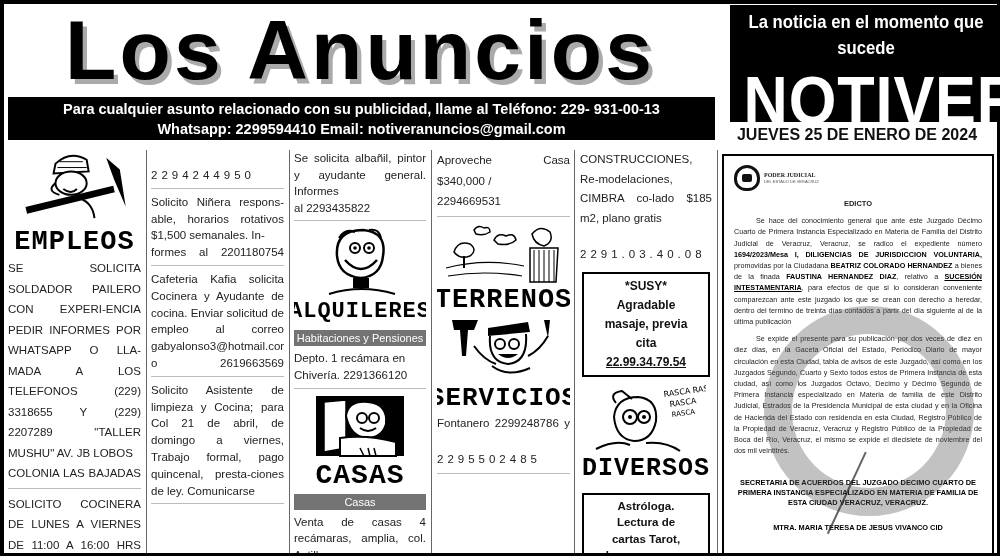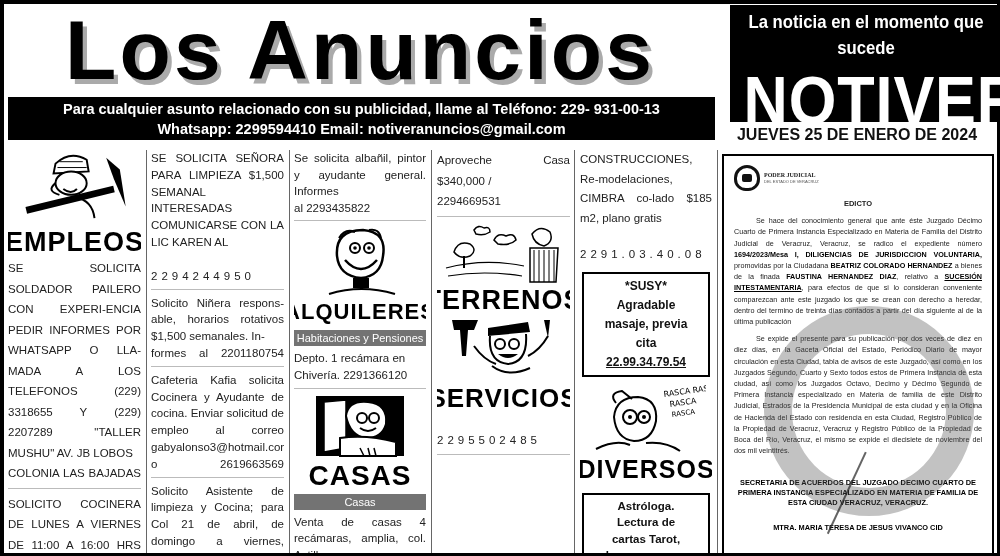--- a/index.html
+++ b/index.html
@@ -39,21 +39,21 @@
   .col { position: absolute; top: 150px; height: 403px; overflow: hidden; }
   .col-sep { position: absolute; top: 150px; width: 1px; height: 403px; background: #666; }
   .ad { font-size: 11.5px; line-height: 16.8px; text-align: justify; text-align-last: auto; color: #222; padding-bottom: 4px; border-bottom: 1px solid #bbb; margin-bottom: 5px; }
   .ad.spaced { line-height: 20.5px; }
   .ad .last { display: block; text-align: justify; text-align-last: justify; }
   .ad .phone-spread { display: block; text-align-last: justify; letter-spacing: 4px; margin-top: 17px; }
   .ad.noborder { border-bottom: none; }
 
   .section-art { position: relative; width: 100%; display: flex; flex-direction: column; align-items: center; }
   .section-title {
-    font-family: Liberation Sans, sans-serif; font-weight: bold; font-size: 30px; line-height: 32px;
+    font-family: Liberation Mono, monospace; font-weight: bold; font-size: 30px; line-height: 32px;
     letter-spacing: 1px; color: #000; text-align: center; transform: scaleX(1.0);
   }
   .section-bar {
     background: #737373; color: #fff; text-align: center; font-size: 11px; line-height: 16px;
     margin: 2px 0 4px 0;
   }
   .boxed-ad {
     border: 2px solid #000; text-align: center; font-weight: bold; font-size: 12px; line-height: 19px;
     padding: 3px 20px; margin: 3px 2px 6px 2px; color: #111;
   }
@@ -128,21 +128,20 @@
     <span class="last">COLONIA LAS BAJADAS</span>
   </div>
   <div class="ad spaced noborder">
     <span>SOLICITO COCINERA DE LUNES A VIERNES DE 11:00 A 16:00 HRS $1,500 SEMANAL., INTERE-SADAS COMUNICARSE CON LIC KAREN</span>
     
   </div>
 </div>
 
 <div class="col" style="left:151px; width:133px;">
   <div class="ad">
-    <span>SE SOLICITA SEÑORA PARA LIMPIEZA $1,500 SEMANAL INTERESADAS COMUNICARSE CON LA LIC KAREN AL</span>
     <span class="phone-spread">2294244950</span>
   </div>
   <div class="ad">
     <span>Solicito Niñera respons-able, horarios rotativos $1,500 semanales. In-</span>
     <span class="last">formes al 2201180754</span>
   </div>
   <div class="ad">
     <span>Cafeteria Kafia solicita Cocinera y Ayudante de cocina. Enviar solicitud de empleo al correo gabyalonso3@hotmail.com</span>
     <span class="last">o 2619663569</span>
   </div>
@@ -223,20 +222,21 @@
       <circle cx="56" cy="28" r="5" fill="#fff" stroke="#000" stroke-width="2"></circle>
       <circle cx="70" cy="28" r="5" fill="#fff" stroke="#000" stroke-width="2"></circle>
       <path d="M54 38 Q64 46 74 38" fill="#000"></path>
       <path d="M30 30 Q40 44 52 48 M84 40 Q96 34 104 20" fill="none" stroke="#000" stroke-width="2"></path>
       <path d="M100 4 L106 4 L104 22 Z" fill="#000"></path>
       <path d="M48 50 Q64 62 86 52" fill="none" stroke="#000" stroke-width="2"></path>
     </svg>
     <div class="section-title" style="font-size:26px;">SERVICIOS</div>
   </div>
   <div class="ad" style="line-height:19px;">
+    <span class="last">Fontanero 2299248786 y</span>
     <span class="phone-spread">2295502485</span>
   </div>
 
 </div>
 
 <div class="col" style="left:580px; width:132px;">
   <div class="ad" style="line-height:19.5px; border-bottom:none; margin-bottom:2px;">
     <span>CONSTRUCCIONES, Re-modelaciones, CIMBRA co-lado $185 m2, plano gratis</span>
     <span class="phone-spread">2291.03.40.08</span>
   </div>

